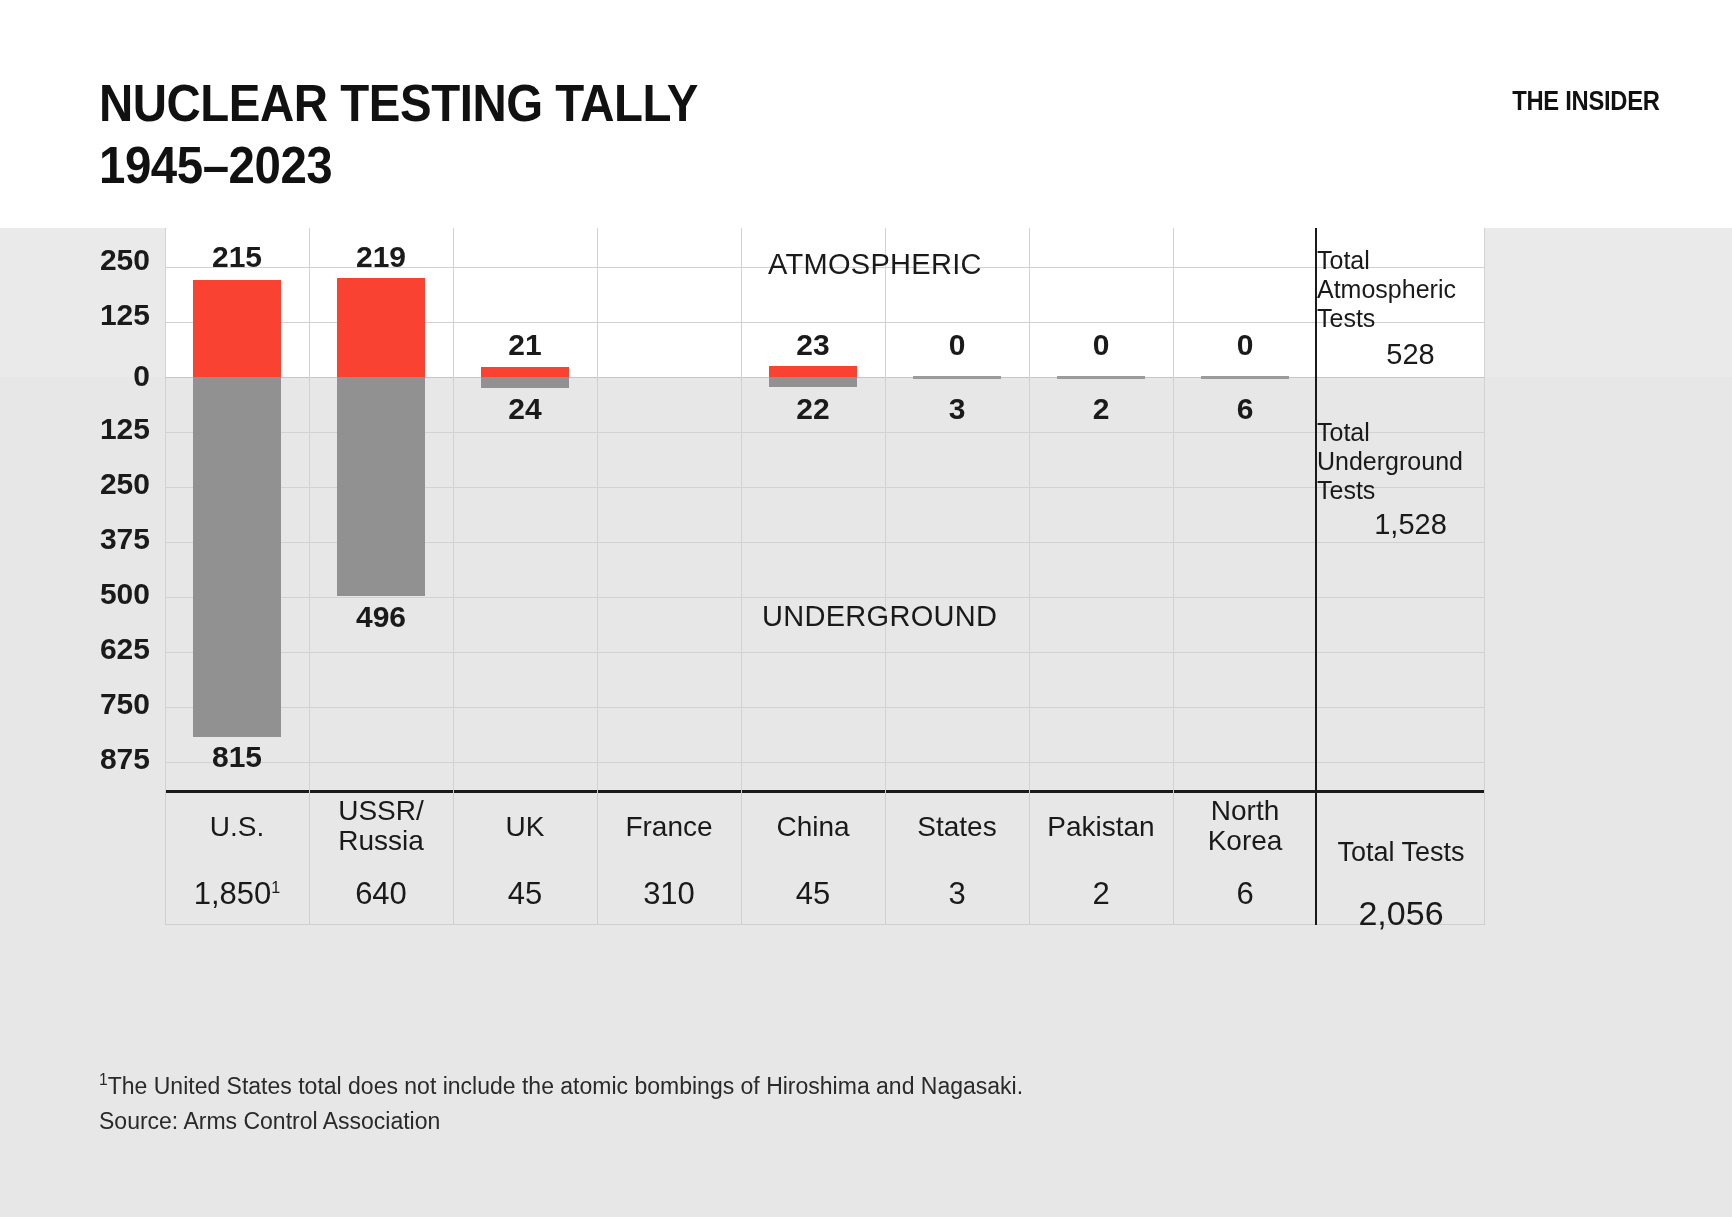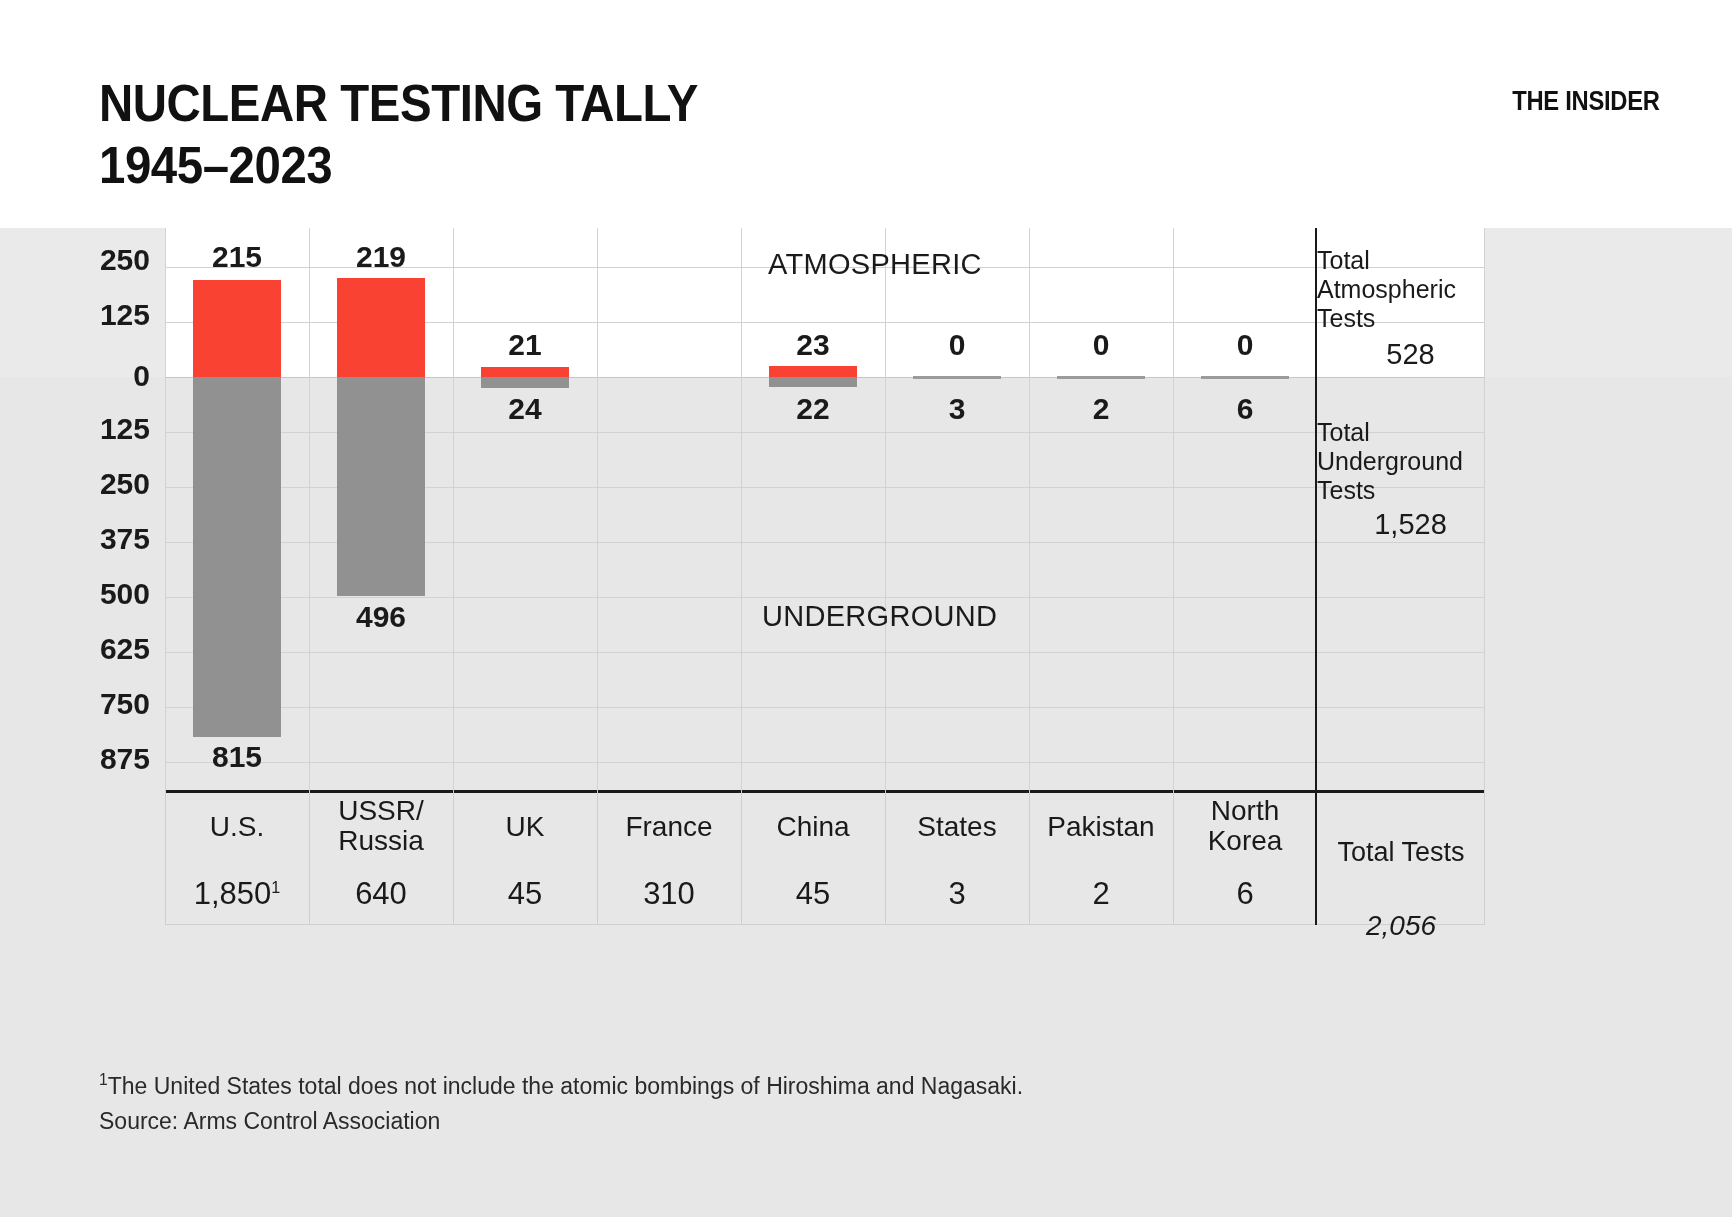--- a/index.html
+++ b/index.html
@@ -81,21 +81,21 @@
     position:absolute;left:0;top:86px;width:100%;text-align:center;
     font-family:"Liberation Sans Narrow","Liberation Sans",sans-serif;
     font-size:31px;color:#1a1a1a;
   }
   .tval sup{font-size:0.52em;vertical-align:super;}
   .tcell-total{position:absolute;left:1152px;top:0;width:168px;height:135px;margin-top:24px;}
   .tcell-total .tname{
     font-family:"Liberation Sans",sans-serif;font-size:27px;top:24px;
   }
   .tcell-total .tval{
-    font-family:"Liberation Sans",sans-serif;font-size:28px;top:96px;font-style:italic;
+    font-family:"Liberation Sans",sans-serif;font-size:34px;top:80px;
   }
   
   #footnote{
     position:absolute;left:99px;top:1068px;
     font-family:"Liberation Sans Narrow","Liberation Sans",sans-serif;
     font-size:23px;line-height:1.52;color:#2a2a2a;
   }
   #footnote sup{font-size:0.68em;vertical-align:super;}
   .fn-line{display:block;}
 </style>

